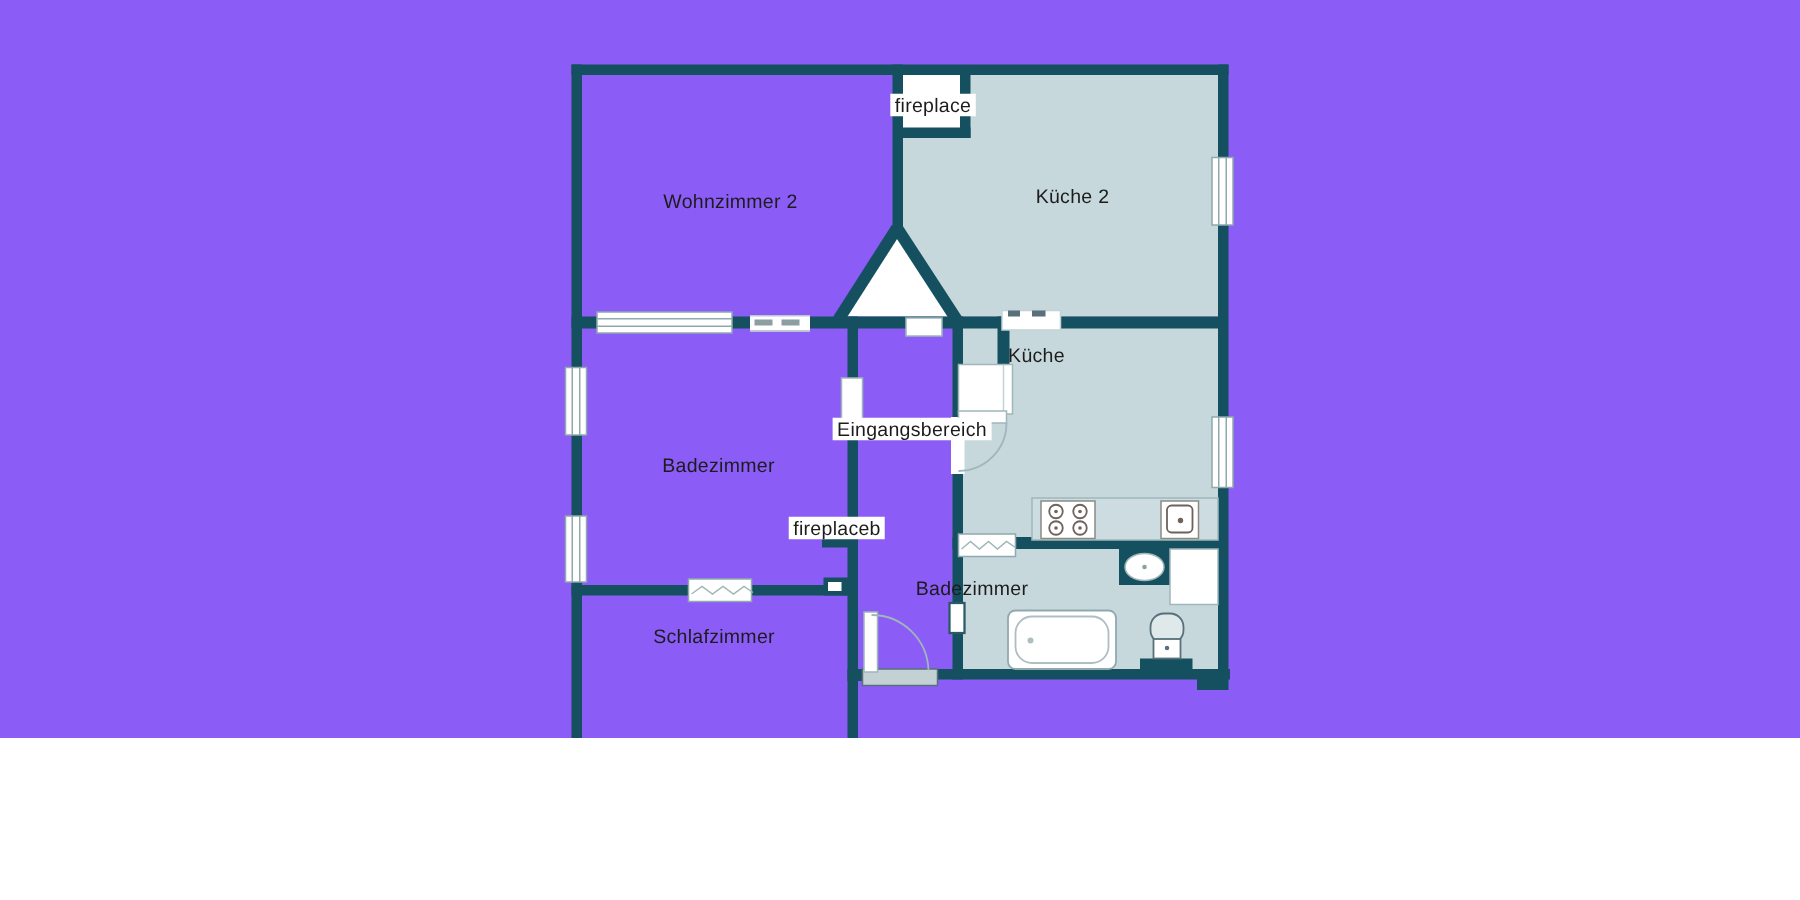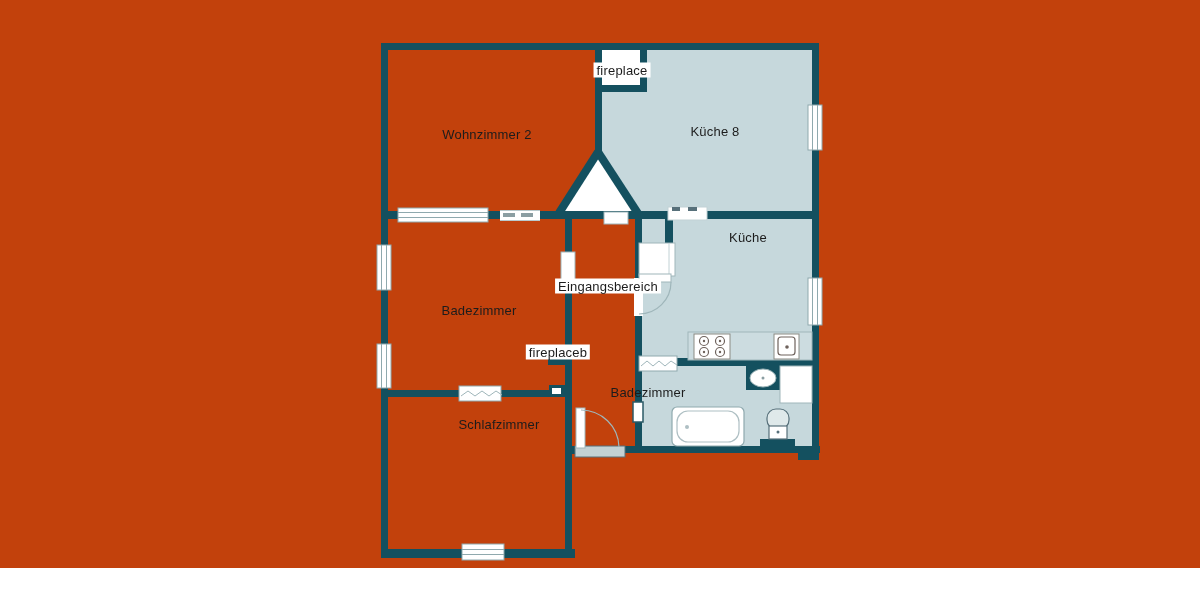--- a/index.html
+++ b/index.html
@@ -1,16 +1,16 @@
 <!DOCTYPE html>
 <html><head>
 <meta charset="utf-8">
 <style>
   html,body{margin:0;padding:0;background:#ffffff;}
-  #stage{position:relative;width:1200px;height:568px;background:#c2410c;overflow:hidden;
+  #stage{position:relative;width:1200px;height:492px;background:#8b5cf6;overflow:hidden;
          font-family:"Liberation Sans", sans-serif;}
   #plan-svg{position:absolute;left:0;top:0;}
   .room-label{position:absolute;transform:translate(-50%,-50%);font-size:13px;
               color:#1c1c1c;white-space:nowrap;letter-spacing:0.2px;}
   .room-label.boxed{background:#ffffff;padding:0 3px;line-height:15px;}
 </style>
 </head>
 <body>
 
 <div id="stage">
@@ -171,21 +171,21 @@
 
     <g>
       <rect x="575" y="446" width="50" height="11" fill="#c3d1d4" stroke="#57707a" stroke-width="1"></rect>
       <rect x="576" y="408" width="9" height="40" fill="#ffffff" stroke="#9fb6ba" stroke-width="1"></rect>
       <path d="M581,410 A 38 38 0 0 1 619,447" fill="none" stroke="#9fb6ba" stroke-width="1.2"></path>
     </g>
   </svg>
 
   <div class="room-label boxed" style="left:622px;top:70px">fireplace</div>
   <div class="room-label" style="left:487px;top:134px">Wohnzimmer 2</div>
-  <div class="room-label" style="left:715px;top:131px">Küche 8</div>
-  <div class="room-label" style="left:748px;top:237px">Küche</div>
+  <div class="room-label" style="left:715px;top:131px">Küche 2</div>
+  <div class="room-label" style="left:691px;top:237px">Küche</div>
   <div class="room-label boxed" style="left:608px;top:286px">Eingangsbereich</div>
   <div class="room-label" style="left:479px;top:310px">Badezimmer</div>
   <div class="room-label boxed" style="left:558px;top:352px">fireplaceb</div>
   <div class="room-label" style="left:648px;top:392px">Badezimmer</div>
-  <div class="room-label" style="left:499px;top:424px">Schlafzimmer</div>
+  <div class="room-label" style="left:476px;top:424px">Schlafzimmer</div>
 
 </div>
 
 </body></html>

